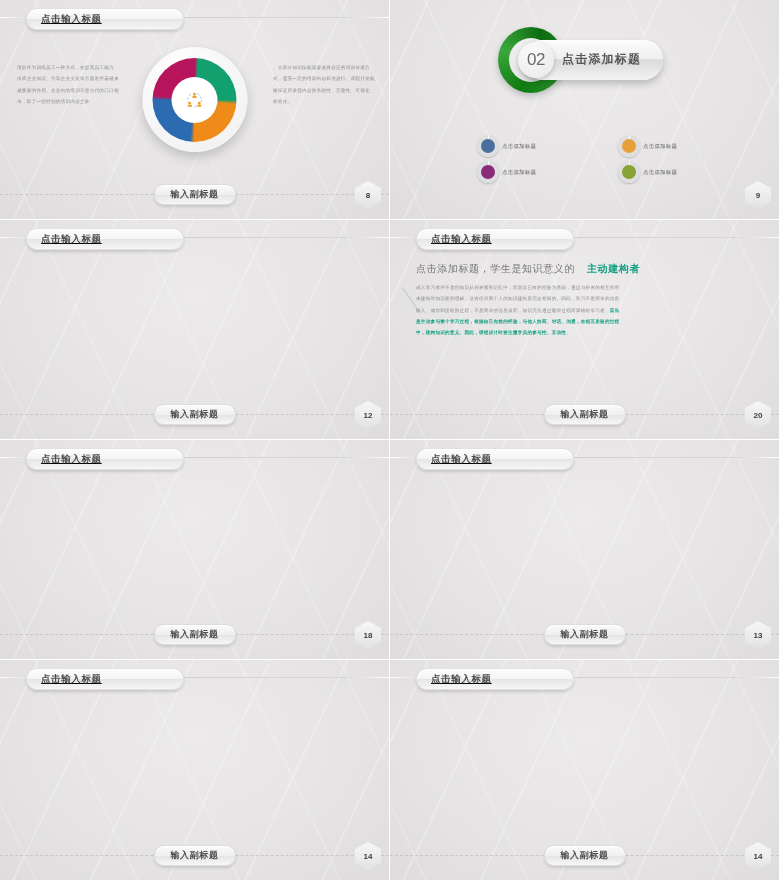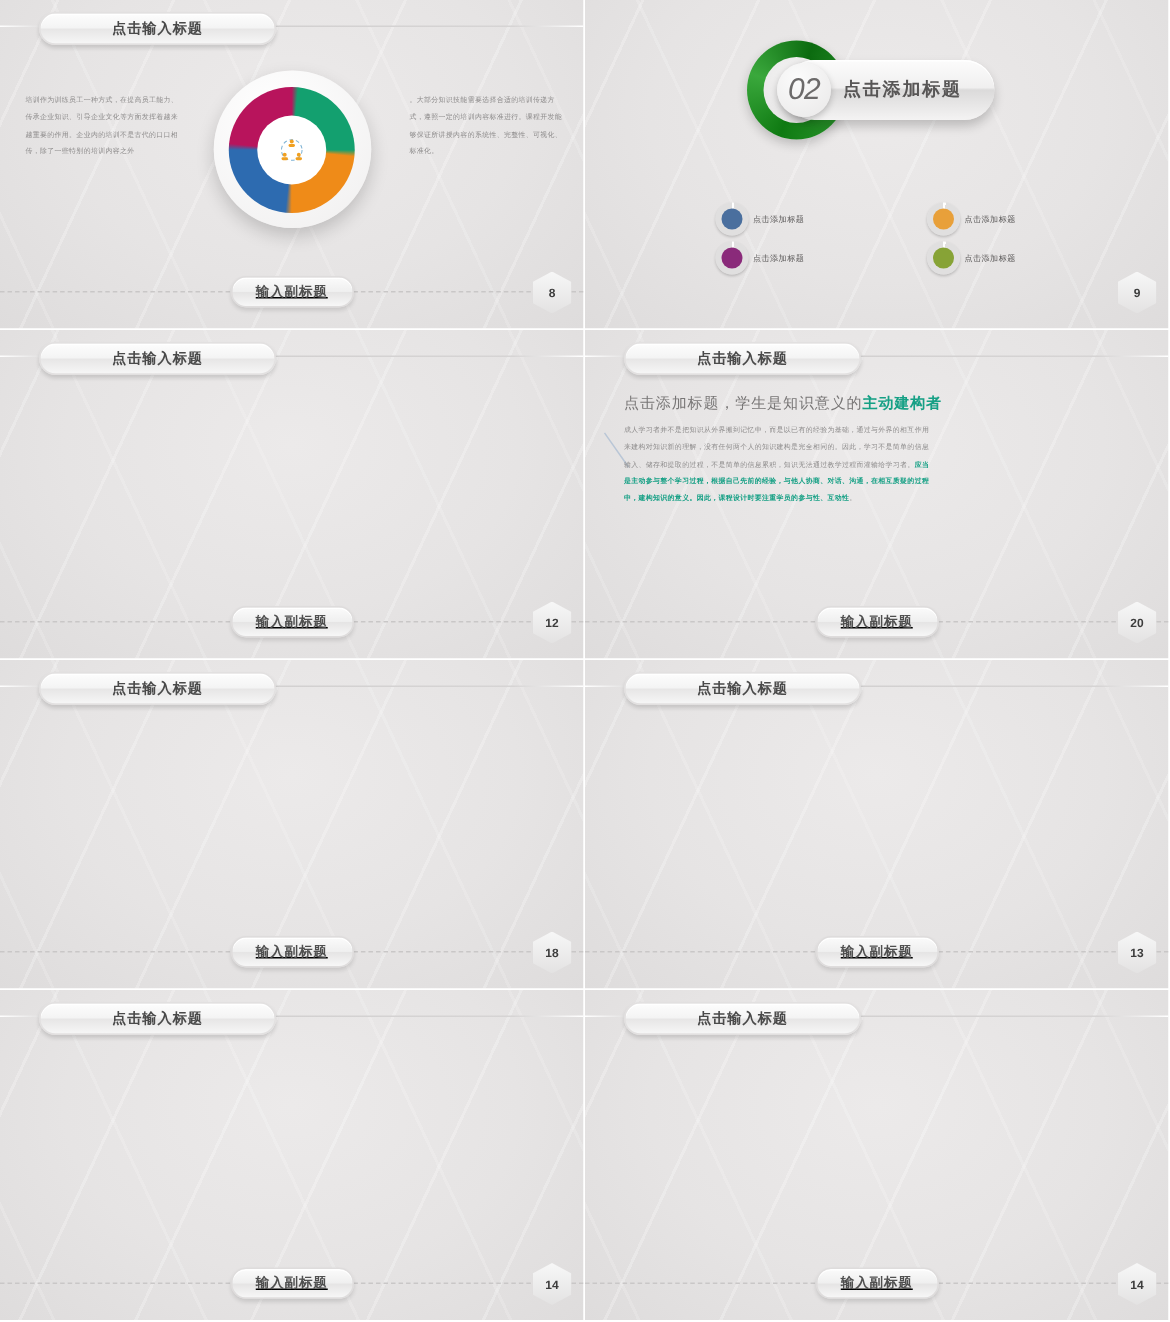--- a/index.html
+++ b/index.html
@@ -11,29 +11,29 @@
   .slide:before{content:"";position:absolute;inset:0;
      background:
        repeating-linear-gradient(115deg, rgba(255,255,255,0) 0 34px, rgba(255,255,255,.45) 34px 36px, rgba(255,255,255,0) 36px 70px),
        repeating-linear-gradient(-115deg, rgba(255,255,255,0) 0 44px, rgba(255,255,255,.30) 44px 46px, rgba(255,255,255,0) 46px 92px);
      opacity:.55;pointer-events:none;}
   .topline{position:absolute;left:0;right:0;top:17px;height:1px;background:linear-gradient(to right,#fff 0,#cfcdcd 12%,#d6d4d4 88%,#fff 100%);}
   
   .title-pill{position:absolute;left:26px;top:8px;height:20px;min-width:128px;border-radius:11px;
      background:linear-gradient(to bottom,#fdfdfd 0%,#f4f4f4 48%,#e7e6e6 52%,#f6f6f6 100%);
      border:1px solid #e2e0e0;box-shadow:0 2px 3px rgba(0,0,0,.14), inset 0 1px 0 #fff;
-     display:flex;align-items:center;justify-content:center;padding:0 14px;}
+     display:flex;align-items:center;justify-content:flex-start;padding:0 14px;text-decoration:underline;}
   .title-pill span{font-size:9.5px;font-weight:bold;color:#4a4a4a;letter-spacing:.6px;
      font-family:"DejaVu Sans","Liberation Sans",sans-serif;}
   
   .footline{position:absolute;left:0;right:0;bottom:24px;height:0;border-top:1px dashed #c9c7c7;}
   .foot-pill{position:absolute;left:50%;transform:translateX(-50%);bottom:14px;height:19px;border-radius:10px;
      background:linear-gradient(to bottom,#fbfbfb,#efefef 50%,#e5e4e4 52%,#f7f7f7);
      border:1px solid #dedcdc;box-shadow:0 2px 3px rgba(0,0,0,.12),inset 0 1px 0 #fff;
-     display:flex;align-items:center;justify-content:flex-end;padding:0 16px;text-decoration:underline;}
+     display:flex;align-items:center;justify-content:flex-end;padding:0 16px;}
   .foot-pill span{font-size:9px;font-weight:bold;color:#4f4f4f;letter-spacing:.6px;
      font-family:"DejaVu Sans","Liberation Sans",sans-serif;}
   .pagehex{position:absolute;right:8px;bottom:10px;width:26px;height:28px;
      background:linear-gradient(to bottom,#f7f7f7,#e3e2e2);
      clip-path:polygon(50% 0,100% 25%,100% 75%,50% 100%,0 75%,0 25%);
      display:flex;align-items:center;justify-content:center;
      box-shadow:0 1px 2px rgba(0,0,0,.15);}
   .pagehex b{font-size:8px;color:#3d3d3d;font-weight:bold;}
   .cn{font-family:"DejaVu Sans","Liberation Sans",sans-serif;}
   .body-text{color:#8d8b8b;font-size:4.6px;line-height:2.45;letter-spacing:.25px;}
@@ -53,32 +53,32 @@
      background:conic-gradient(from 200deg,#0f7a12,#3aa83c,#0c6b10,#2f9a30,#0f7a12);
      display:flex;align-items:center;justify-content:center;box-shadow:0 3px 7px rgba(0,0,0,.2);}
   .ring02 i{display:block;width:44px;height:44px;border-radius:50%;
      background:radial-gradient(circle at 40% 30%,#f2f1f1,#e4e3e3);}
   .bar02{position:absolute;left:133px;top:40px;width:140px;height:40px;border-radius:20px;
      background:linear-gradient(to bottom,#fcfcfc 0%,#f0efef 46%,#dbdada 50%,#f4f3f3 100%);
      box-shadow:0 4px 7px rgba(0,0,0,.2),inset 0 1px 0 #fff;display:flex;align-items:center;}
   .badge02{position:absolute;left:128px;top:42px;width:36px;height:36px;border-radius:50%;
      background:radial-gradient(circle at 38% 28%,#fbfbfb,#e9e8e8);
      box-shadow:0 2px 5px rgba(0,0,0,.22);display:flex;align-items:center;justify-content:center;}
-  .badge02 b{font-size:20px;color:#6c6a6a;font-weight:normal;letter-spacing:-.5px;font-style:italic;}
+  .badge02 b{font-size:17px;color:#6c6a6a;font-weight:normal;letter-spacing:-.5px;}
   .t02{position:absolute;left:172px;top:51px;font-size:12px;font-weight:bold;color:#585656;letter-spacing:1.2px;}
   .gearlist{position:absolute;left:90px;top:138px;width:260px;display:grid;grid-template-columns:1fr 1fr;gap:10px 22px;}
   .gitem{display:flex;align-items:center;gap:6px;}
   .gear{width:16px;height:16px;border-radius:50%;position:relative;flex:0 0 auto;}
   .gear:before{content:"";position:absolute;inset:-3px;border-radius:50%;
      background:conic-gradient(#fff 0 8deg,#e0dfdf 8deg 16deg);box-shadow:0 1px 2px rgba(0,0,0,.2);}
   .gear i{position:absolute;inset:1px;border-radius:50%;z-index:2;display:block;}
   .gitem span{font-size:5.4px;color:#5b5959;letter-spacing:.3px;}
   
   .s11-head{position:absolute;left:26px;top:42px;font-size:10px;color:#787676;letter-spacing:.6px;}
-  .s11-head b{color:#16a085;}
+  .s11-head b{color:#16a085;padding-left:12px;}
   .s11-rule{position:absolute;left:18px;top:58px;width:28px;height:28px;
      border-left:1px solid #b9c6d6;transform:rotate(-35deg);}
   .s11-body{position:absolute;left:26px;top:62px;width:208px;}
   .s11-body .g{color:#16a085;font-weight:bold;}
 </style>
 </head>
 <body>
 
 <div class="grid">
 

